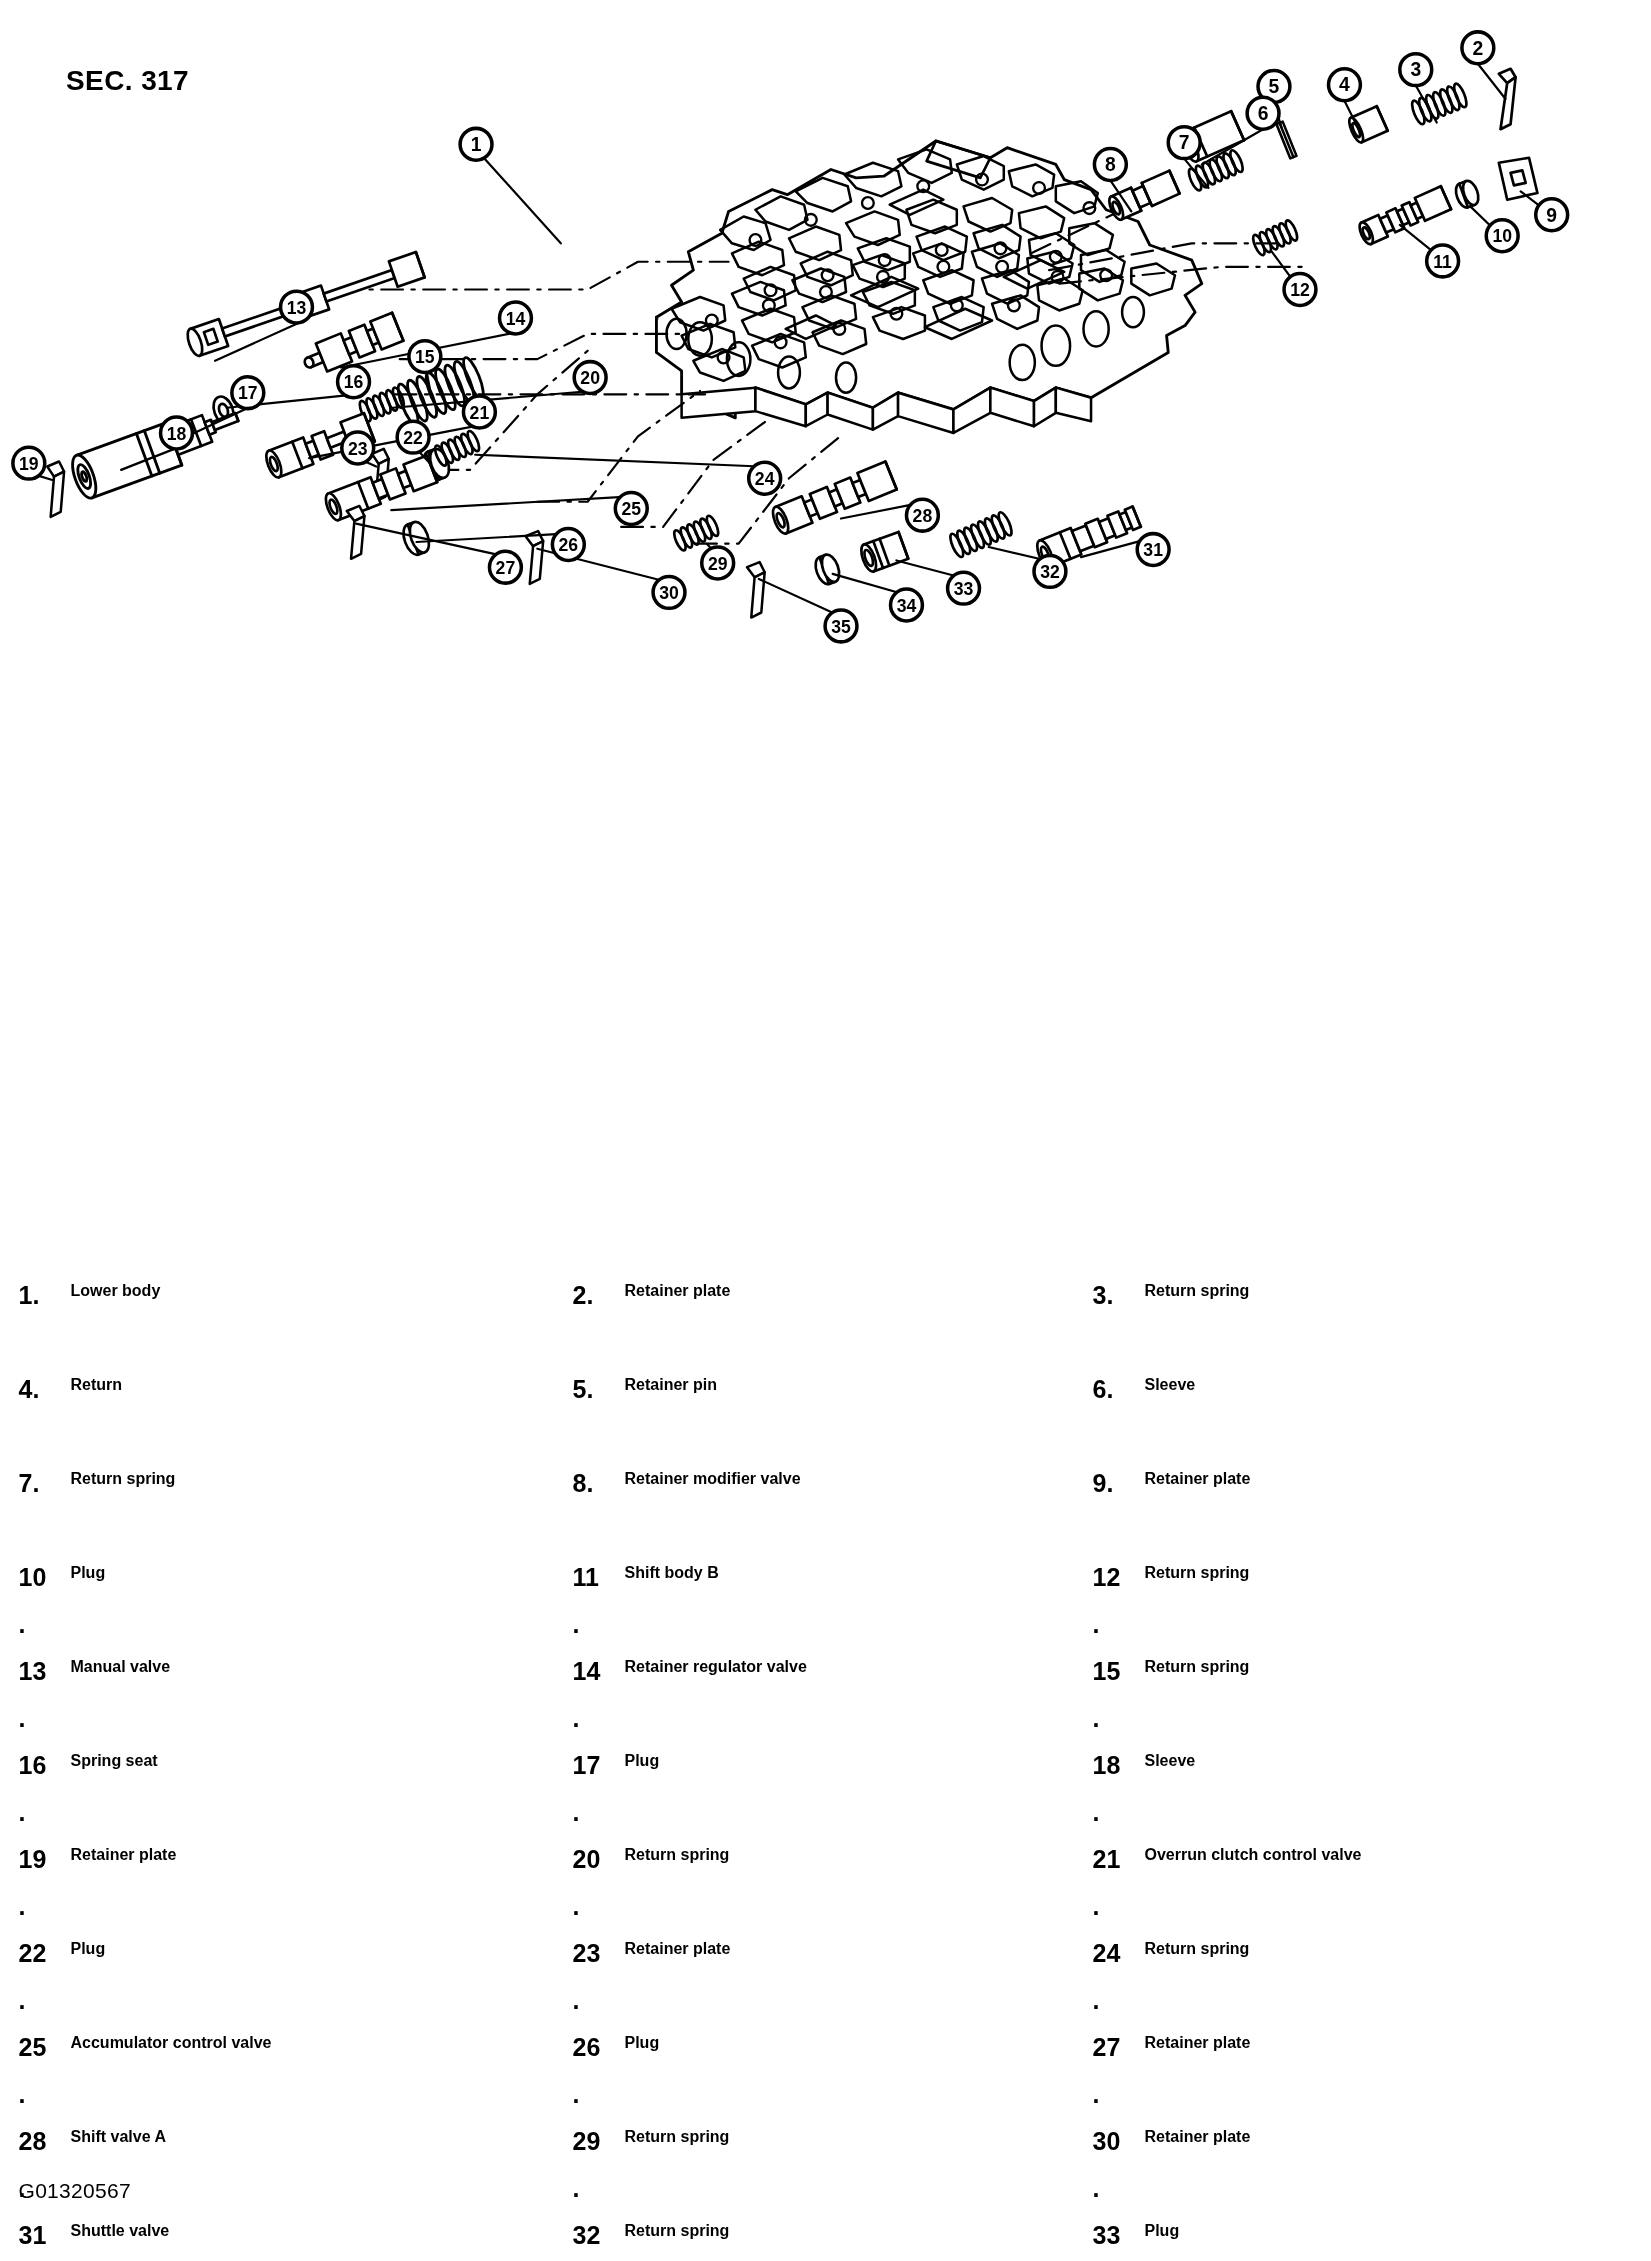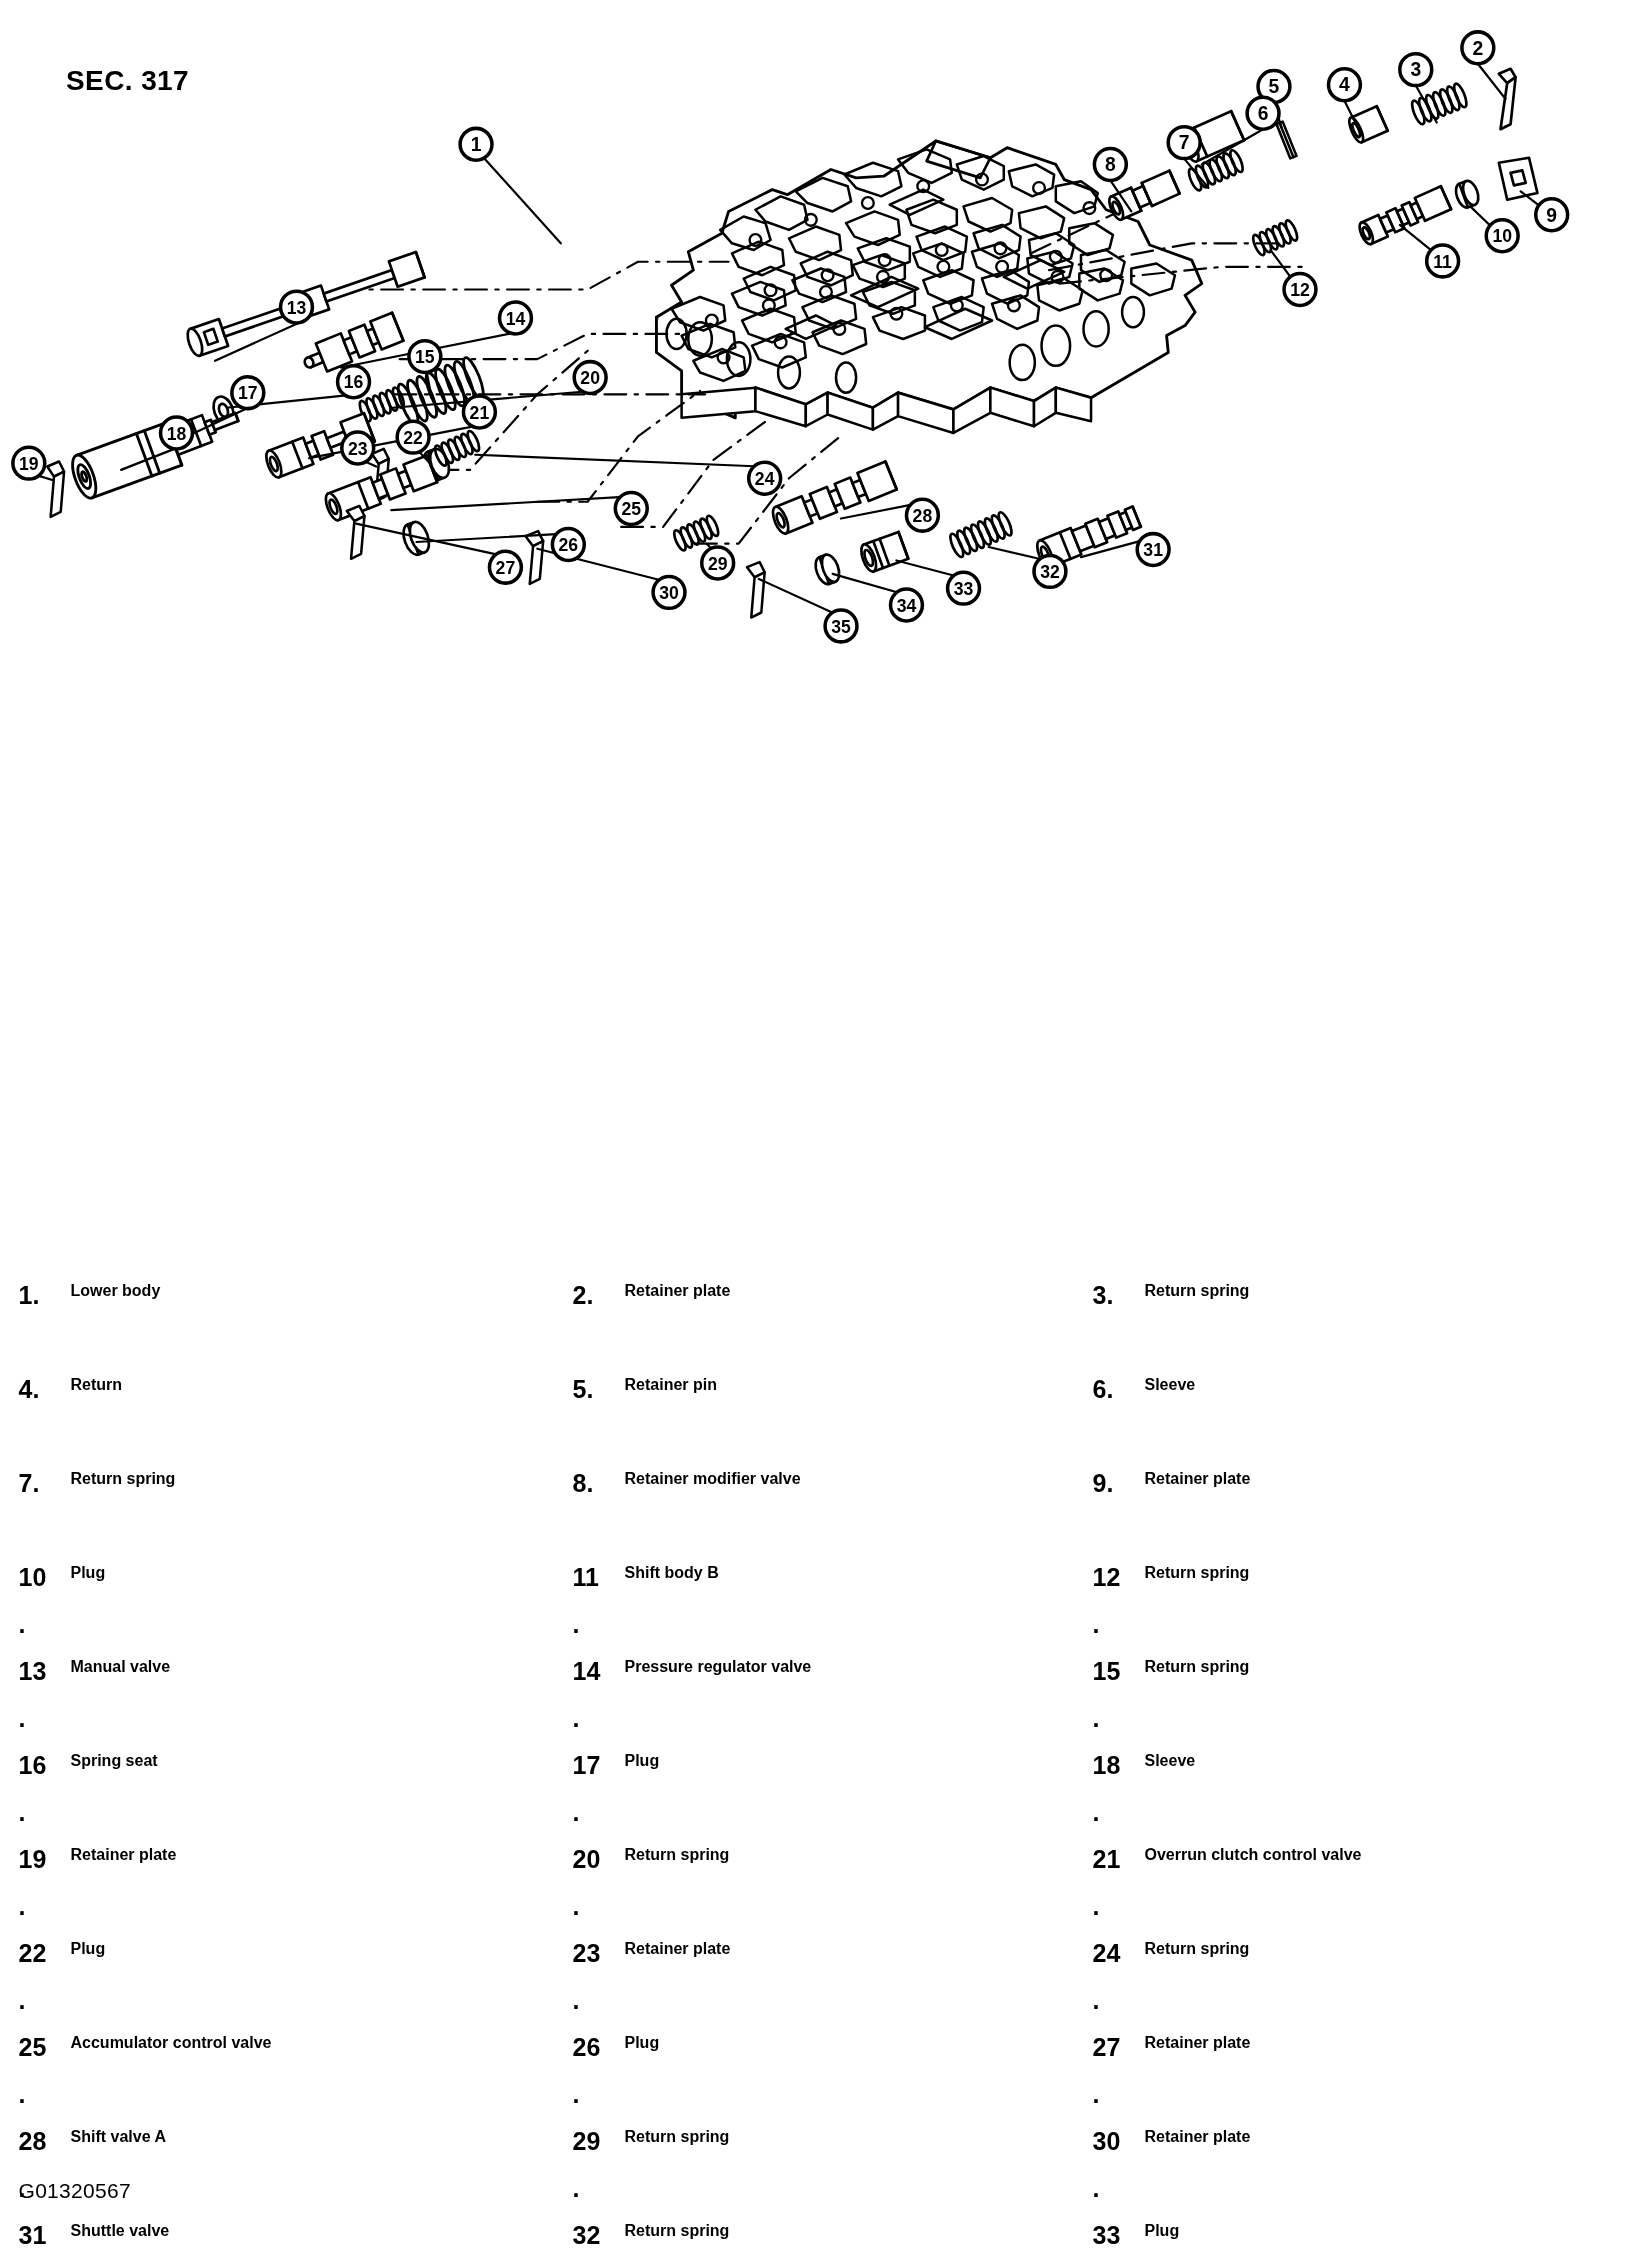--- a/index.html
+++ b/index.html
@@ -851,21 +851,21 @@
         <div class="part-block">
           <div class="pb-main">
             <span class="part-num">11</span>
             <span class="part-name">Shift body B</span>
           </div>
           <div class="part-dot">.</div>
         </div>
         <div class="part-block">
           <div class="pb-main">
             <span class="part-num">14</span>
-            <span class="part-name">Pressure regulator valve</span>
+            <span class="part-name">Retainer regulator valve</span>
           </div>
           <div class="part-dot">.</div>
         </div>
         <div class="part-block">
           <div class="pb-main">
             <span class="part-num">17</span>
             <span class="part-name">Plug</span>
           </div>
           <div class="part-dot">.</div>
         </div>

